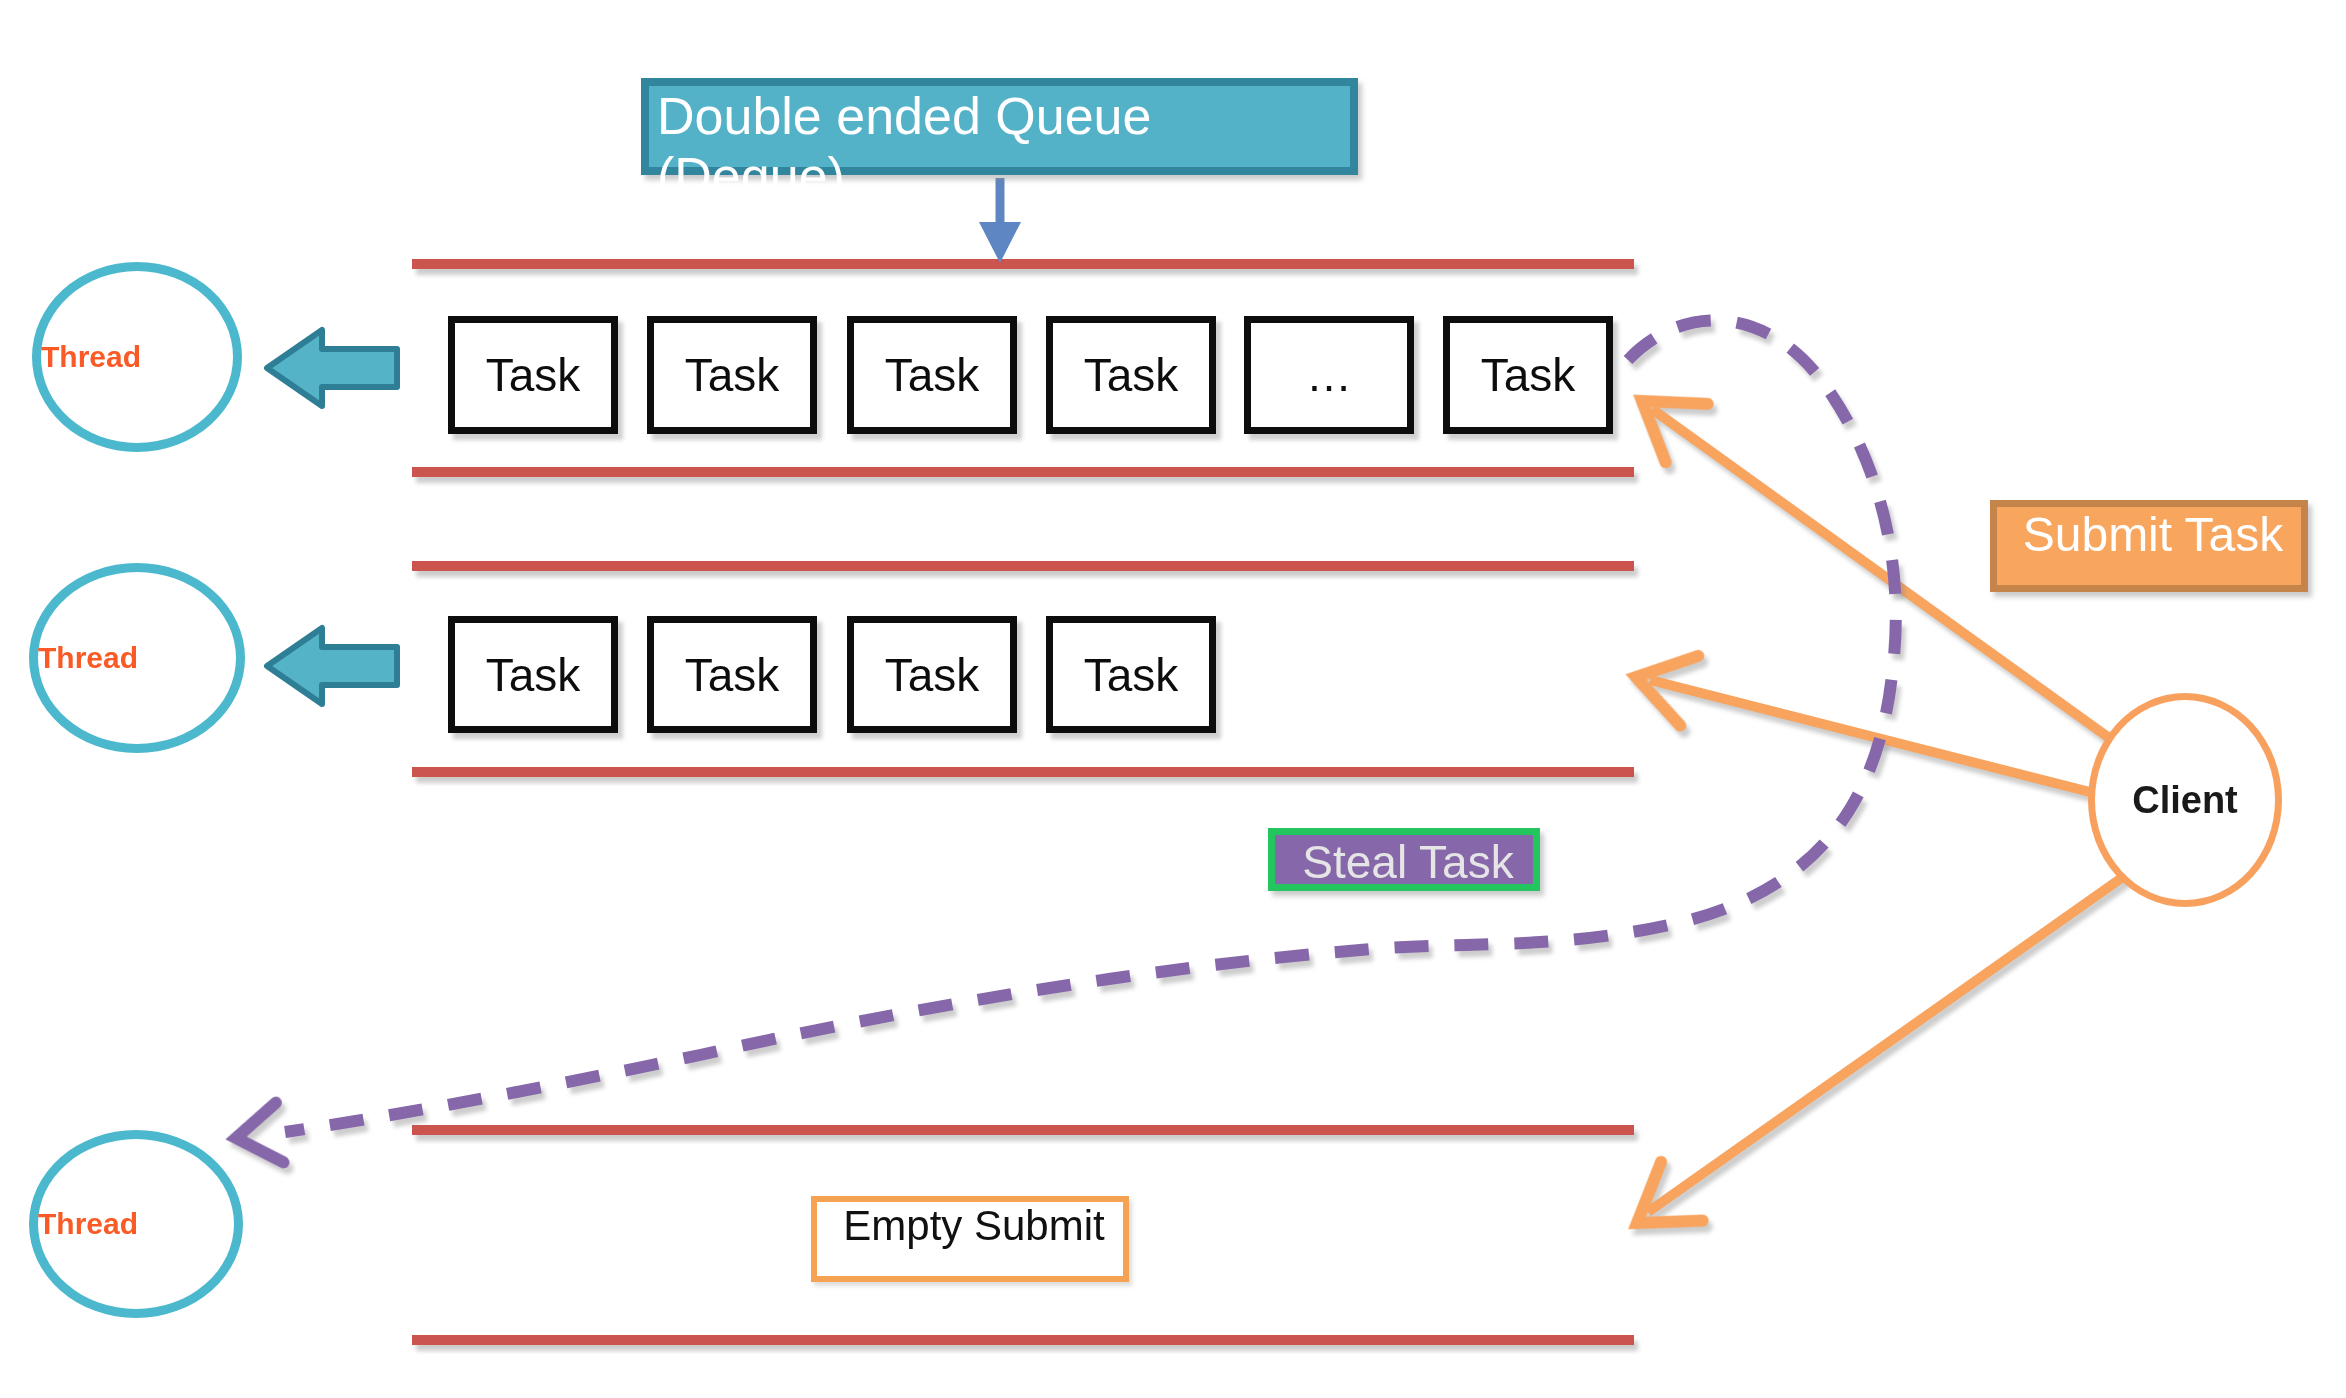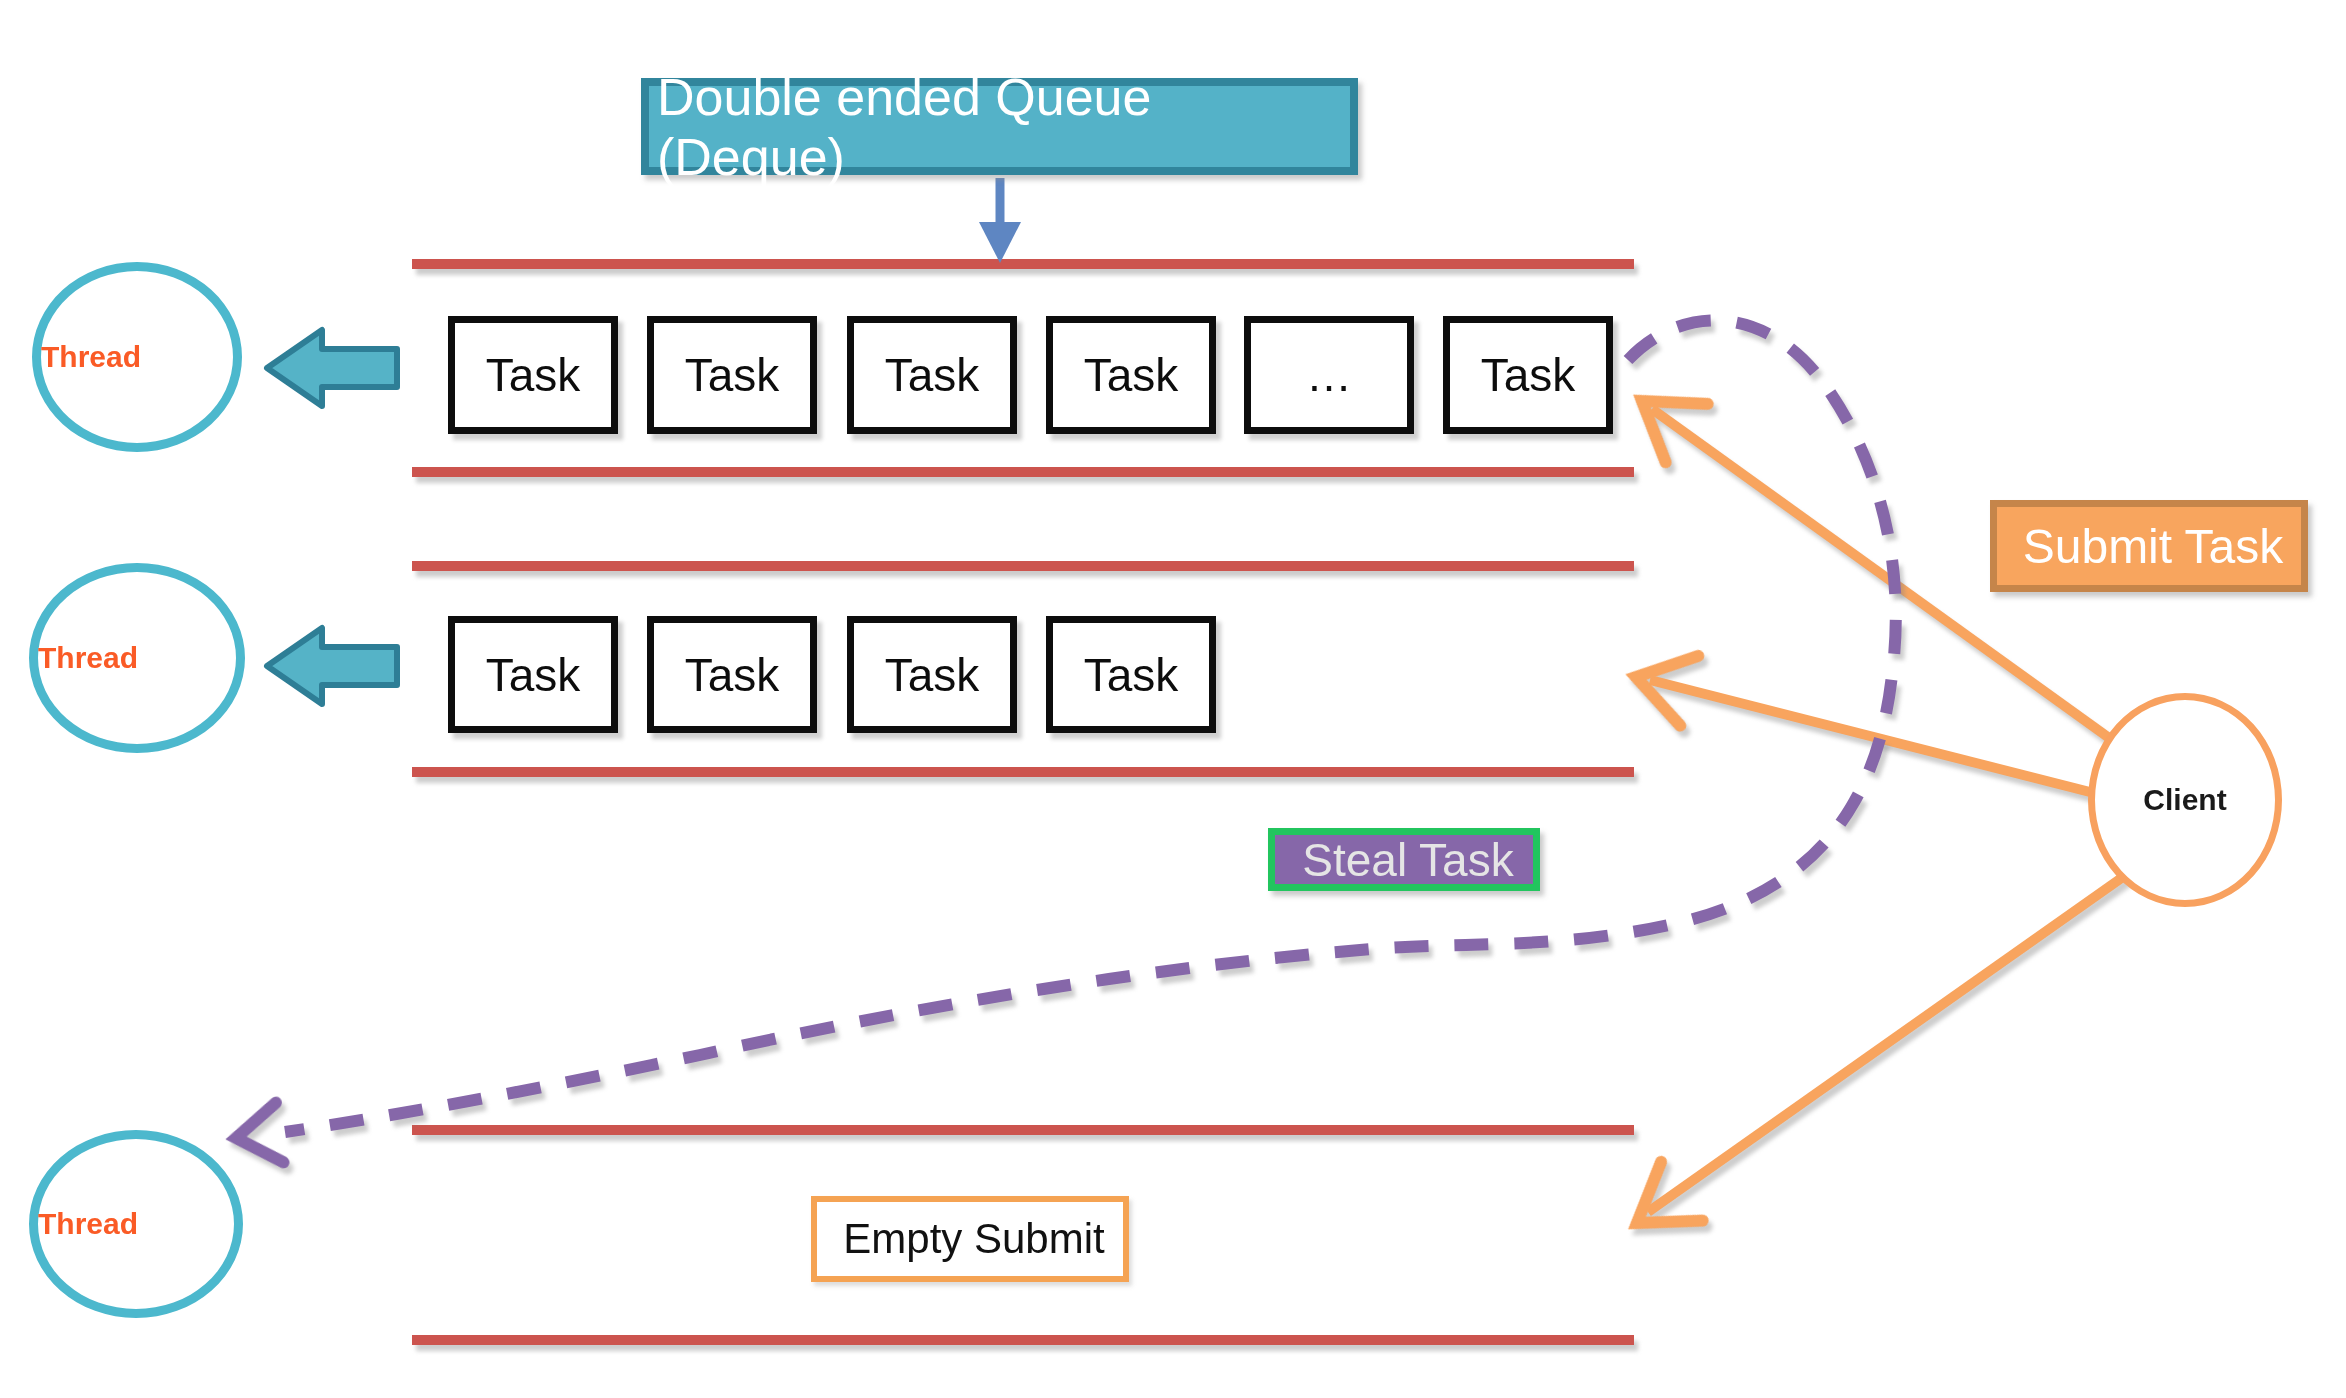--- a/index.html
+++ b/index.html
@@ -5,21 +5,21 @@
   html,body{margin:0;padding:0;}
   body{
     width:2346px;height:1398px;position:relative;background:#ffffff;
     font-family:"Liberation Sans",sans-serif;overflow:hidden;
   }
   .abs{position:absolute;box-sizing:border-box;}
   
   #wires{position:absolute;left:0;top:0;z-index:1;}
   .shadowed{filter:drop-shadow(4px 6px 2px rgba(130,130,130,0.40));}
   
-  .plate{display:flex;align-items:center;justify-content:center;z-index:2;padding-left:8px;}
+  .plate{display:flex;align-items:flex-start;justify-content:center;z-index:2;padding-left:8px;}
   .deque-label{
     left:641px;top:78px;width:717px;height:97px;
     background:#54B2C8;border:8px solid #31859C;color:#ffffff;
     font-size:52px;box-shadow:4px 5px 5px rgba(140,140,140,0.45);
   }
   .submit-label{
     left:1990px;top:500px;width:318px;height:92px;
     background:#F8A55E;border:7px solid #C5854A;color:#ffffff;
     font-size:48px;box-shadow:4px 5px 5px rgba(140,140,140,0.45);
   }
@@ -50,21 +50,21 @@
     display:flex;align-items:center;
     color:#FA5B26;font-weight:bold;font-size:30px;z-index:2;
   }
   .t1{left:32px;top:262px;width:210px;height:190px;}
   .t2{left:29px;top:563px;width:216px;height:190px;}
   .t3{left:29px;top:1130px;width:214px;height:188px;}
   .client-circle{
     left:2088px;top:693px;width:194px;height:214px;
     border:7px solid #F8A15F;border-radius:50%;background:#ffffff;
     display:flex;align-items:center;justify-content:center;
-    color:#1a1a1a;font-weight:bold;font-size:30px;z-index:2;
+    color:#1a1a1a;font-weight:bold;font-size:38px;z-index:2;
   }
 </style>
 </head>
 <body>
 
 <svg id="wires" width="2346" height="1398" viewBox="0 0 2346 1398">
 
   <g class="shadowed">
     <line x1="412" y1="264" x2="1634" y2="264" stroke="#CC544E" stroke-width="10"></line>
     <line x1="412" y1="472" x2="1634" y2="472" stroke="#CC544E" stroke-width="10"></line>

